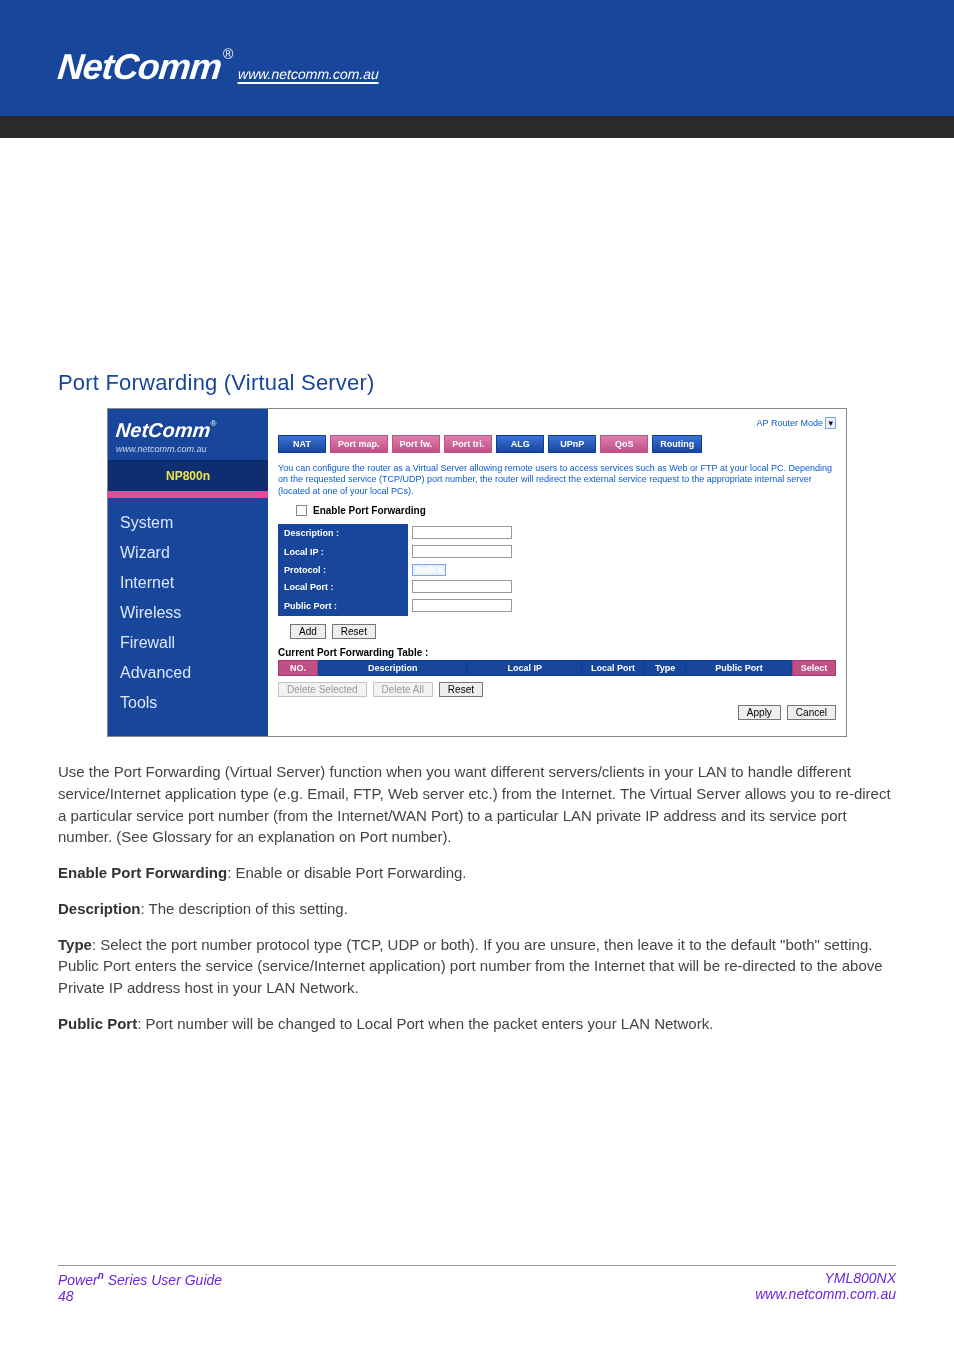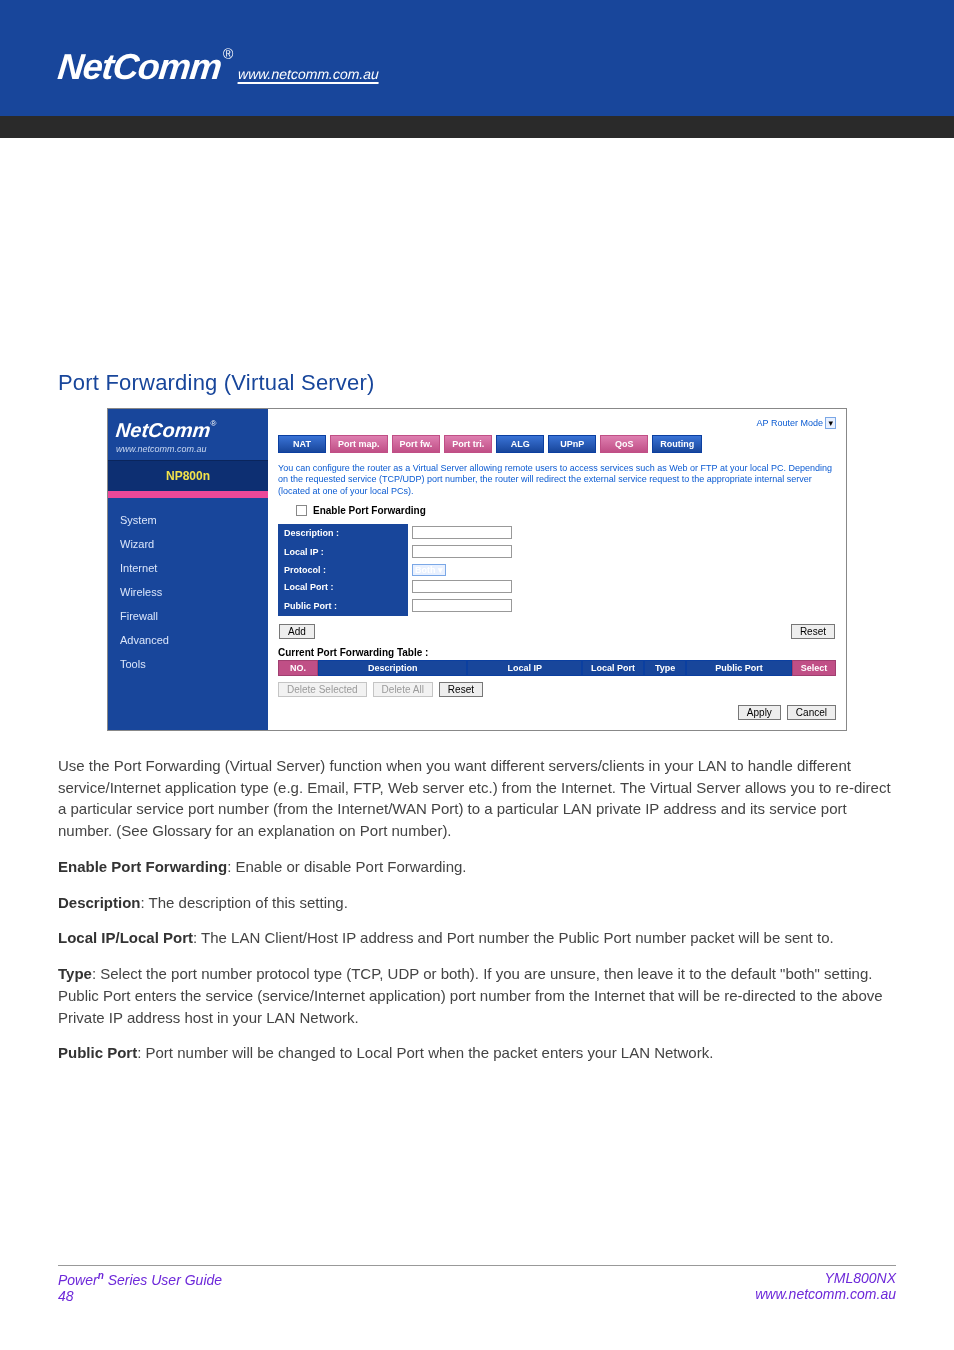--- a/index.html
+++ b/index.html
@@ -17,40 +17,40 @@
   
   .shot { width: 740px; margin: 0 auto 24px auto; border: 1px solid #888; background: #fff; font-size: 10px; color: #333; }
   .shot-row { display: flex; }
   .shot-side { width: 160px; background: #18469b; color: #fff; }
   .shot-logo { padding: 10px 8px 2px 8px; }
   .shot-logo-text { font-family: 'Arial Black', Arial, sans-serif; font-style: italic; font-weight: 900; font-size: 20px; color: #fff; transform: skewX(-6deg); display: inline-block; }
   .shot-logo-r { font-size: 8px; vertical-align: top; }
   .shot-logo-url { font-style: italic; font-size: 9px; color: #c9d7f0; padding: 0 8px 6px 8px; }
   .shot-model { background: #0d2f72; color: #f2e24a; font-weight: bold; text-align: center; padding: 8px 0; font-size: 12px; border-top: 1px solid #0a255c; border-bottom: 7px solid #ec4899; }
   .side-links { padding: 10px 0 18px 0; }
-  .side-link { color: #dbe6fb; padding: 6px 12px; font-size: 11px; cursor: pointer; }
+  .side-link { color: #dbe6fb; padding: 6px 12px; font-size: 16px; cursor: pointer; }
   .shot-main { flex: 1; background: #fff; padding: 6px 10px 10px 10px; position: relative; }
   .mode-row { text-align: right; font-size: 9px; color: #0b5bd2; padding: 2px 0 6px 0; }
   .mode-select { border: 1px solid #7aa7e6; font-size: 9px; color: #000; background: #e9f1ff; padding: 0 2px; display: inline-block; }
   .subtabs { display: flex; gap: 4px; margin-bottom: 10px; flex-wrap: wrap; }
   .subtab { border: 1px solid #0b3fa0; color: #fff; font-size: 9px; font-weight: bold; padding: 3px 7px; min-width: 48px; text-align: center; background: linear-gradient(#3a73d6, #18469b); }
   .subtab.alt { border-color: #c04f86; background: linear-gradient(#de7fb0, #c04f86); }
   .intro { font-size: 9px; color: #0b5bd2; line-height: 1.25; margin: 4px 0 8px 0; }
   .enable-row { display: flex; align-items: center; gap: 6px; margin: 4px 0 8px 18px; }
   .cb { width: 11px; height: 11px; border: 1px solid #888; background: #fff; display: inline-block; }
   .enable-label { font-size: 10px; font-weight: bold; color: #000; }
   .form-block { background: #18469b; color: #fff; font-size: 9px; font-weight: bold; width: 340px; }
   .form-row { display: flex; align-items: center; }
   .form-label { width: 130px; padding: 3px 6px; }
   .form-input-cell { flex: 1; background: #ffffff; padding: 2px 4px; }
   .form-input { width: 100px; height: 13px; border: 1px solid #999; background: #fff; display: inline-block; }
   .form-select { border: 1px solid #7aa7e6; font-size: 9px; background: #e9f1ff; padding: 0 2px; display: inline-block; }
   .btn { border: 1px solid #777; background: #eee; font-size: 10px; padding: 1px 8px; display: inline-block; cursor: pointer; color: #000; }
   .btn.disabled { color: #9a9a9a; border-color: #c5c5c5; background: #f2f2f2; cursor: default; }
-  .btn-row { margin: 8px 1px; display: flex; gap: 6px; justify-content: space-between; }
+  .btn-row { margin: 8px 12px; display: flex; gap: 6px; }
   .tbl-title { font-size: 10px; font-weight: bold; color: #000; margin: 4px 0 2px 0; }
   .pf-table { display: flex; font-size: 9px; color: #fff; font-weight: bold; }
   .pf-th { background: #18469b; border: 1px solid #0b3fa0; padding: 2px 4px; text-align: center; }
   .c-no { width: 40px; background: #c04f86; border-color: #a03f70; }
   .c-desc { flex: 1.6; }
   .c-lip { flex: 1.2; }
   .c-lport { width: 62px; }
   .c-type { width: 42px; }
   .c-pport { flex: 1.1; }
   .c-sel { width: 44px; background: #c04f86; border-color: #a03f70; }
@@ -176,21 +176,20 @@
             <span class="btn">Cancel</span>
           </div>
         </div>
       </div>
     </div>
 
     <div class="body-text">
       <p class="lead">Use the Port Forwarding (Virtual Server) function when you want different servers/clients in your LAN to handle different service/Internet application type (e.g. Email, FTP, Web server etc.) from the Internet. The Virtual Server allows you to re-direct a particular service port number (from the Internet/WAN Port) to a particular LAN private IP address and its service port number. (See Glossary for an explanation on Port number).</p>
       <p class="defn"><b>Enable Port Forwarding</b><span>: Enable or disable Port Forwarding.</span></p>
       <p class="defn"><b>Description</b><span>: The description of this setting.</span></p>
-      <p class="defn"><b>Local IP/Local Port</b><span>: The LAN Client/Host IP address and Port number the Public Port number packet will be sent to.</span></p>
       <p class="defn"><b>Type</b><span>: Select the port number protocol type (TCP, UDP or both). If you are unsure, then leave it to the default "both" setting. Public Port enters the service (service/Internet application) port number from the Internet that will be re-directed to the above Private IP address host in your LAN Network.</span></p>
       <p class="defn"><b>Public Port</b><span>: Port number will be changed to Local Port when the packet enters your LAN Network.</span></p>
     </div>
   </div>
 
   <div class="footer">
     <div class="left">
       <span class="pl">
         <span>Power</span><span class="sup-n">n</span><span> Series User Guide</span>
       </span>

